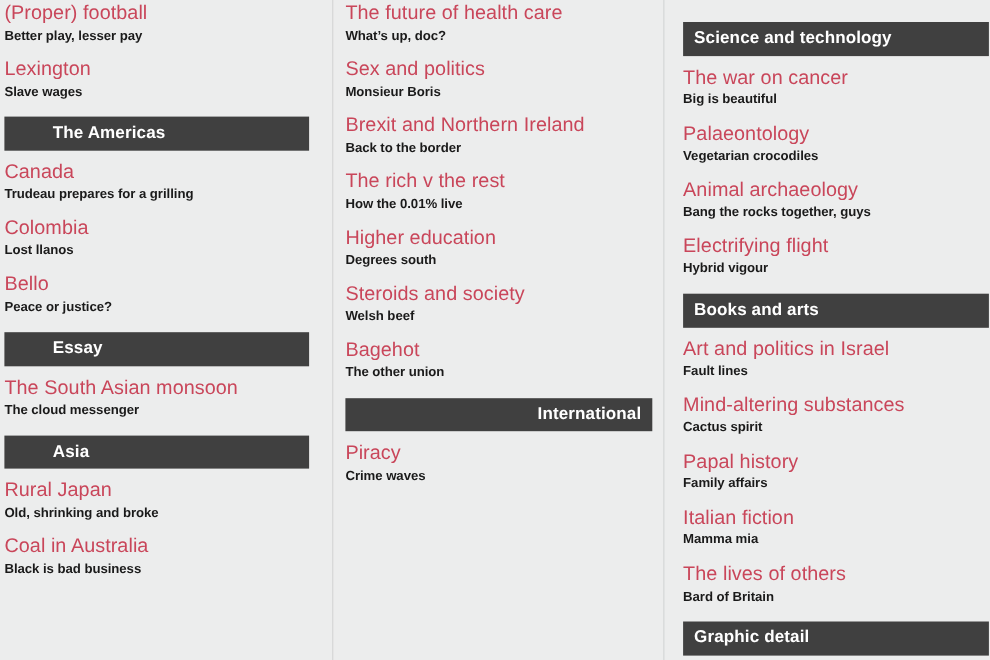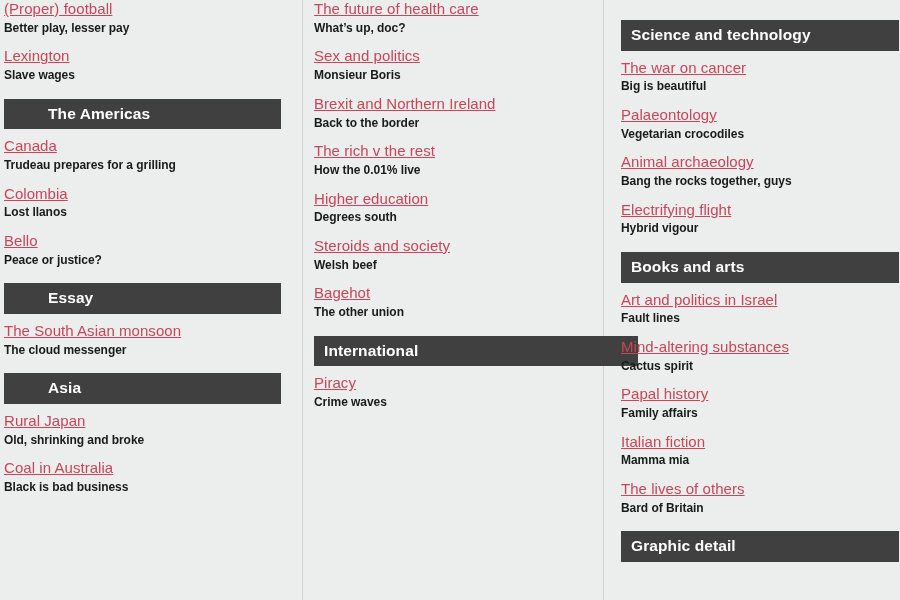--- a/index.html
+++ b/index.html
@@ -51,42 +51,41 @@
     background: #404040;
     color: #ffffff;
     font-size: 15.5px;
     font-weight: bold;
     line-height: 1;
     padding: 7px 10px 8px 10px;
     letter-spacing: 0.1px;
     box-sizing: border-box;
   }
   .section-header.bar-left  { width: 277px; padding-left: 44px; }
-  .section-header.bar-mid   { width: 324px; }
+  .section-header.bar-mid   { width: 279px; text-align: right; }
   .section-header.bar-right { width: 278px; }
 
   .section-items {
     padding-top: 8px;
   }
 
   .article {
     margin-bottom: 12px;
     line-height: 1.05;
   }
   .article:last-child { margin-bottom: 0; }
 
   .article-kicker {
     display: block;
     color: #c9465a;
-    font-size: 15px;
+    font-size: 18px;
     font-weight: normal;
     line-height: 1.25;
     margin-bottom: 2px;
     letter-spacing: 0.05px;
-    text-decoration: underline;
   }
   .article-title {
     display: block;
     color: #1a1a1a;
     font-size: 12px;
     font-weight: bold;
     line-height: 1.22;
     letter-spacing: -0.05px;
   }
 

